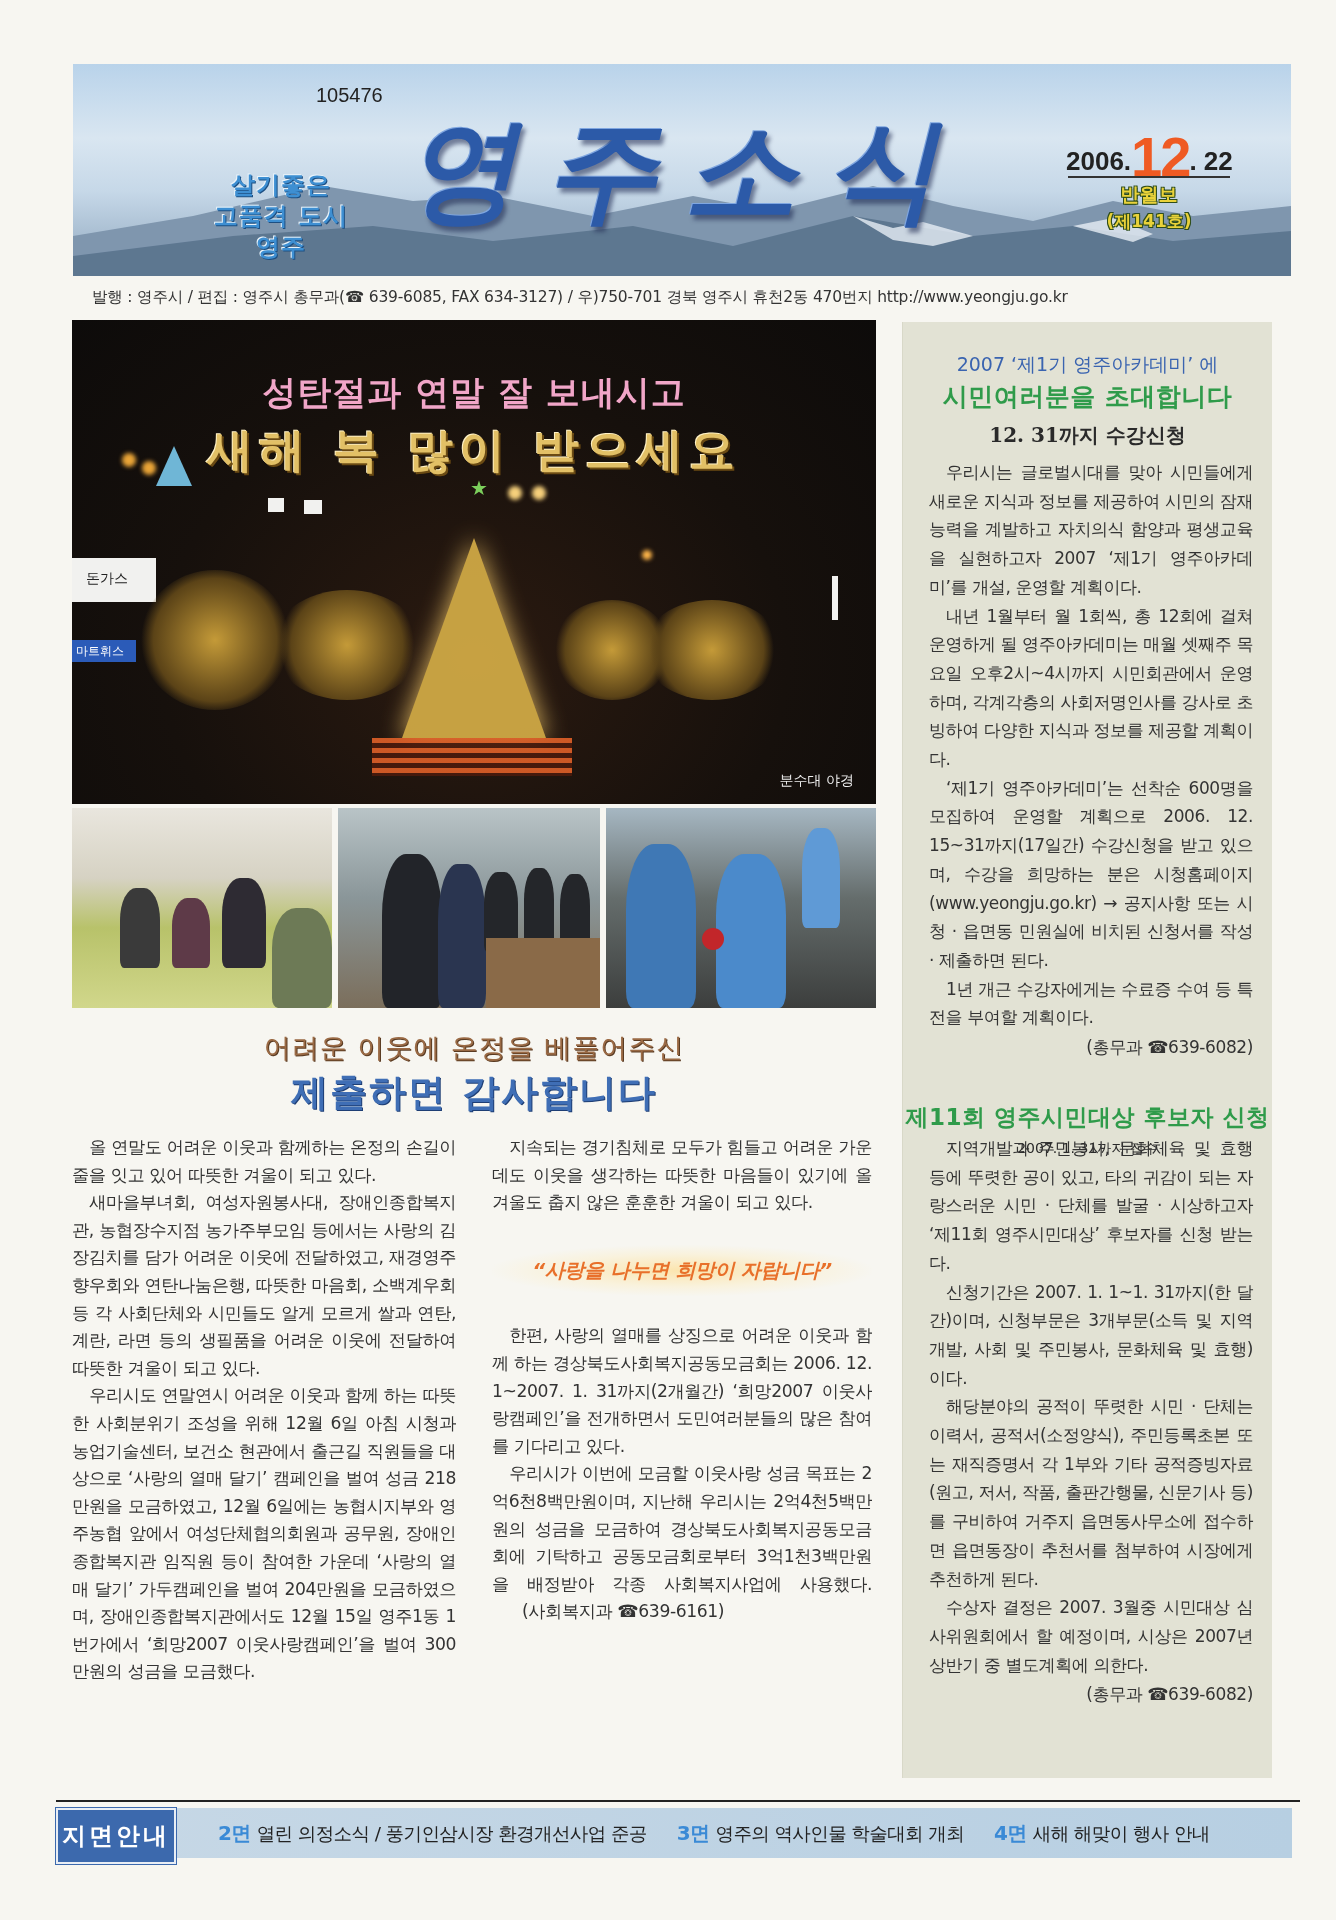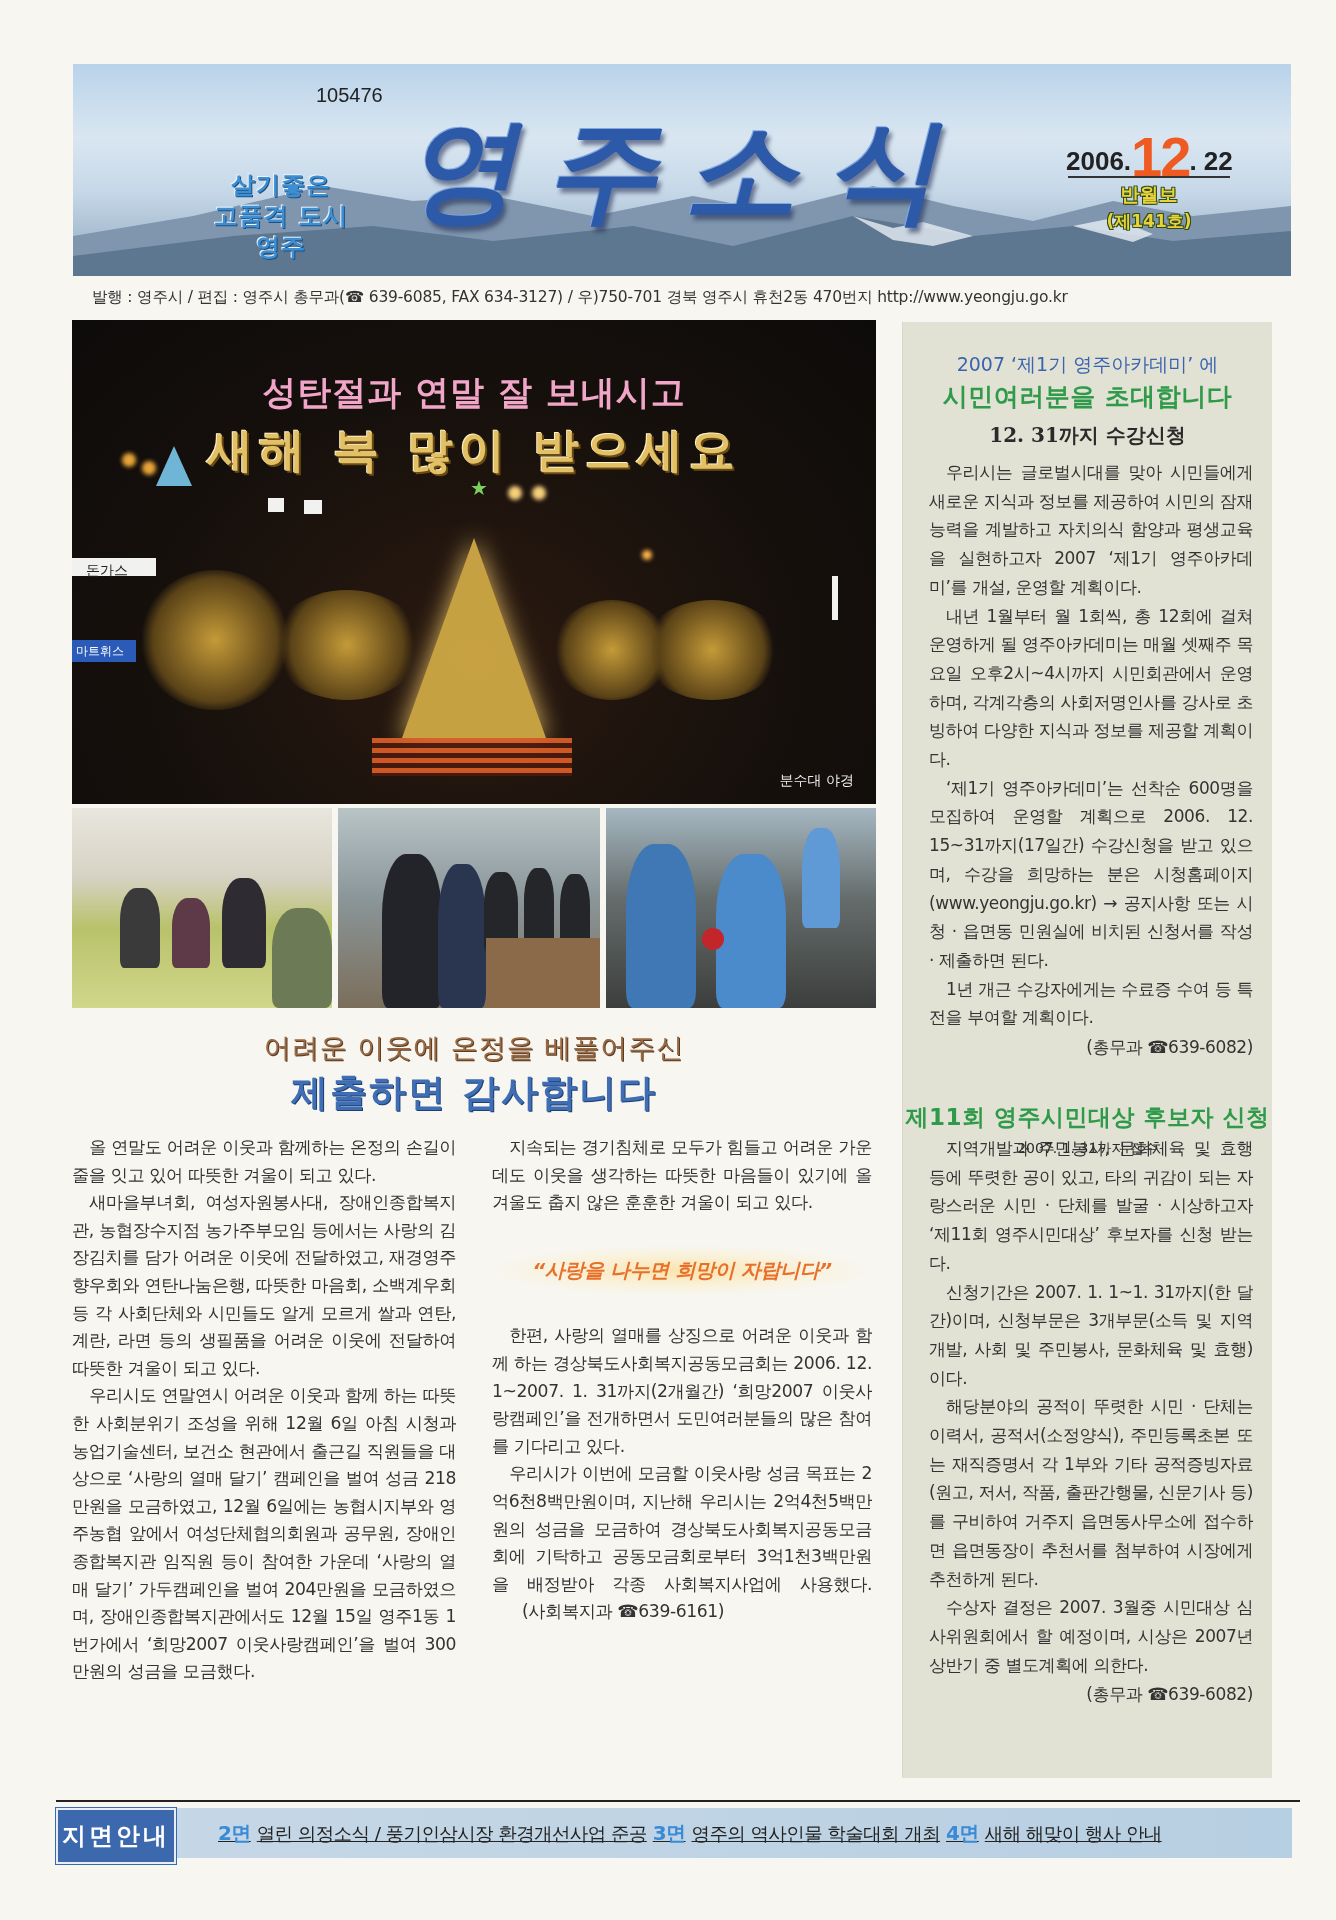--- a/index.html
+++ b/index.html
@@ -164,21 +164,21 @@
   }
   .footer-label {
     position: absolute; left: 0; top: 0; width: 120px; height: 56px;
     background: #3c69ad; color: #fff; font-size: 24px; font-weight: bold;
     display: flex; align-items: center; justify-content: center; letter-spacing: 3px;
     font-family: "DejaVu Serif", serif;
     border: 2px solid #e9eef5; outline: 1px solid #3c69ad;
   }
   .footer-items {
     position: absolute; left: 162px; top: 0; height: 50px; display: flex; align-items: center;
-    gap: 6px; white-space: nowrap; font-size: 18.5px; color: #222; letter-spacing: -.6px; text-decoration: underline;
+    gap: 30px; white-space: nowrap; font-size: 18.5px; color: #222; letter-spacing: -.6px;
   }
   .footer-item .pg { color: #3a8ad6; font-weight: bold; margin-right: 6px; font-size: 20px; }
 </style>
 </head>
 <body>
 
 <div class="page">
 
   <div class="masthead">
     <svg class="mountains" viewBox="0 0 1218 120" preserveAspectRatio="none">
@@ -211,21 +211,21 @@
     <div class="glow" style="left:50px;top:133px;width:14px;height:14px;background:#e9a437;"></div>
     <div class="glow" style="left:70px;top:141px;width:14px;height:14px;background:#e9a437;"></div>
     <div style="position:absolute;left:84px;top:126px;width:0;height:0;border-left:18px solid transparent;border-right:18px solid transparent;border-bottom:40px solid #6fb6d6;"></div>
     <div style="position:absolute;left:398px;top:156px;color:#7ccf5c;font-size:20px;">★</div>
     <div class="glow" style="left:436px;top:166px;width:14px;height:14px;background:#f6d07b;"></div>
     <div class="glow" style="left:460px;top:166px;width:14px;height:14px;background:#f6d07b;"></div>
     <div class="glow" style="left:570px;top:230px;width:10px;height:10px;background:#ffb64a;"></div>
 
     <div class="sign-white" style="left:196px;top:178px;width:16px;height:14px;"></div>
     <div class="sign-white" style="left:232px;top:180px;width:18px;height:14px;"></div>
-    <div class="sign-white" style="left:0;top:238px;width:84px;height:18px;font-size:14px;color:#222;padding:4px 14px;">돈가스</div>
+    <div class="sign-white" style="left:0;top:238px;width:84px;height:44px;font-size:14px;color:#222;padding:12px 14px;">돈가스</div>
     <div class="sign-blue" style="left:0;top:320px;width:64px;height:22px;color:#fff;font-size:12px;padding:3px 4px;">마트휘스</div>
 
     <div class="bush" style="left:68px;top:250px;width:150px;height:140px;"></div>
     <div class="bush" style="left:200px;top:270px;width:150px;height:110px;"></div>
     <div class="bush" style="left:480px;top:280px;width:120px;height:100px;"></div>
     <div class="bush" style="left:570px;top:280px;width:140px;height:100px;"></div>
     <div class="tree"></div>
     <div class="tree-base"></div>
     <div class="sign-white" style="left:760px;top:256px;width:6px;height:44px;"></div>
 

